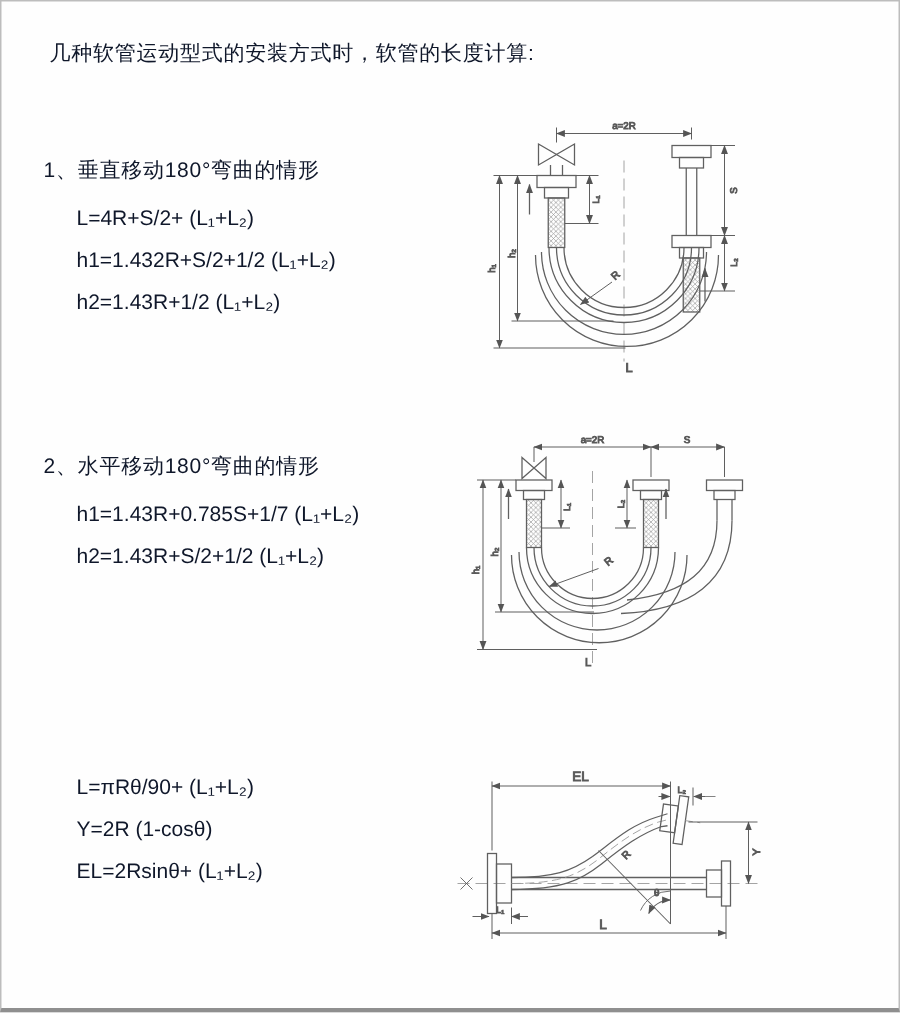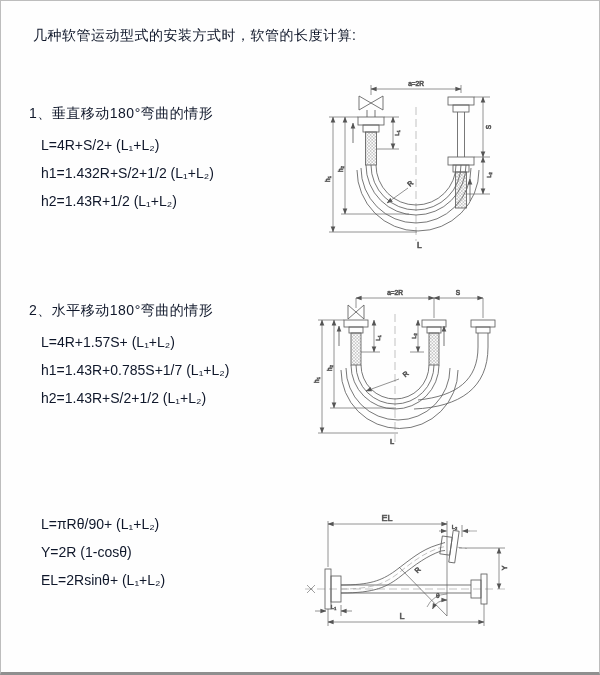--- a/index.html
+++ b/index.html
@@ -6,21 +6,21 @@
   .page{
     position:relative;width:598px;height:671px;margin:0;
     background:#fefefe;
     border:1px solid #bdbdbd;border-bottom:3px solid #8f8f8f;
     font-family:"Liberation Sans","DejaVu Sans",sans-serif;
     color:#0f172a;overflow:hidden;
   }
   .title{position:absolute;left:32px;top:26px;font-size:14px;letter-spacing:.5px;}
   .sec-text{position:absolute;left:28px;width:270px;}
   .heading{font-size:14px;letter-spacing:.5px;margin-bottom:8px;white-space:nowrap;}
-  .formula{font-size:14px;margin-left:12px;line-height:28px;white-space:nowrap;}
+  .formula{font-size:14px;margin-left:22px;line-height:28px;white-space:nowrap;}
   .diagram{position:absolute;}
   svg text{font-family:"Liberation Sans","DejaVu Sans",sans-serif;fill:#3c3c3c;}
   .geo{stroke:#606060;stroke-width:.85;fill:none;}
   .dim{stroke:#5a5a5a;stroke-width:.65;fill:none;}
   .cl{stroke:#9a9a9a;stroke-width:.6;fill:none;}
 </style>
 </head>
 <body>
 
 <div class="page">
@@ -98,21 +98,20 @@
       <text x="176" y="106" text-anchor="middle" font-size="6" transform="rotate(-90 176 104)">L₂</text>
 
       <line x1="95" y1="117" x2="74" y2="132" marker-end="url(#ar1)"></line>
       <text x="97" y="116" font-size="7" transform="rotate(-42 97 116)">R</text>
       <text x="104" y="177" font-size="8.5">L</text>
     </g>
   </svg>
 
   <div class="sec-text" style="top:301px">
     <div class="heading">2、水平移动180°弯曲的情形</div>
-    <div class="formula">L=4R+1.57S+ (L₁+L₂)</div>
     <div class="formula">h1=1.43R+0.785S+1/7 (L₁+L₂)</div>
     <div class="formula">h2=1.43R+S/2+1/2 (L₁+L₂)</div>
   </div>
 
   <svg class="diagram" style="left:305px;top:283px" width="290" height="170" viewBox="0 0 290 170">
     <defs>
       <marker id="ar2" viewBox="0 0 6 6" refX="5.6" refY="3" markerWidth="6" markerHeight="6" markerUnits="userSpaceOnUse" orient="auto-start-reverse">
         <path d="M0,0.7 L6,3 L0,5.3 z" fill="#555"></path>
       </marker>
       <pattern id="hb2" width="3.2" height="3.2" patternUnits="userSpaceOnUse">

